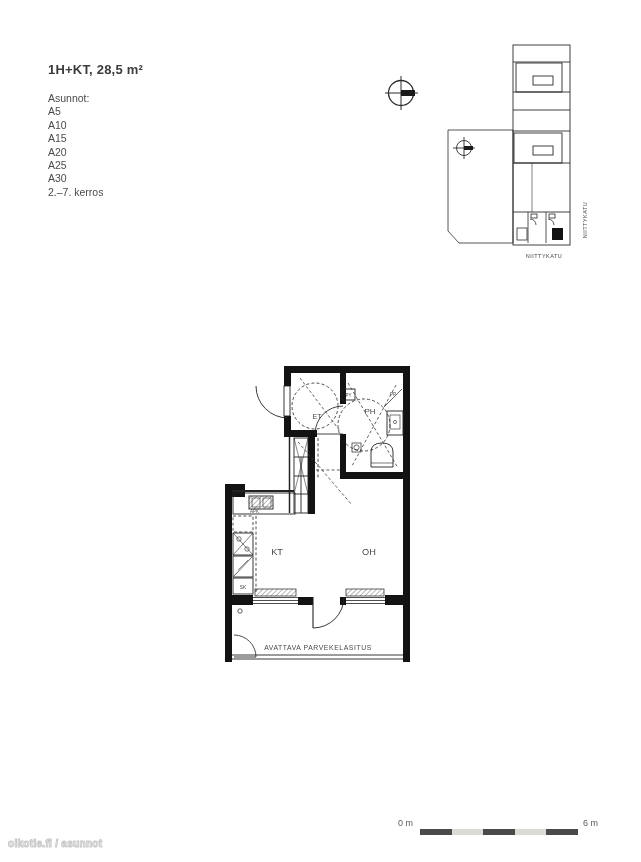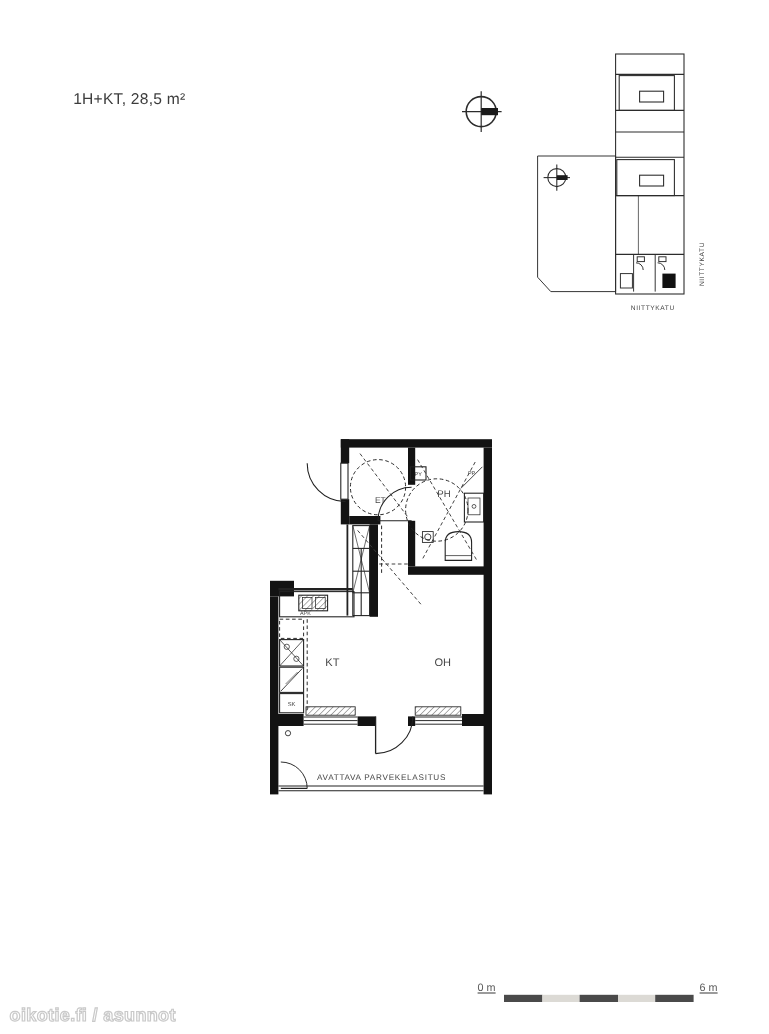--- a/index.html
+++ b/index.html
@@ -1,53 +1,63 @@
 <!DOCTYPE html>
 <html style="--scale-dark: #4a4a4a; --scale-light: #dcdad5;"><head>
 <meta charset="utf-8">
 <style>
   html,body{margin:0;padding:0;background:#fff;}
   .page{
     position:relative;width:641px;height:862px;background:#ffffff;
     font-family:"Liberation Sans", sans-serif;overflow:hidden;
   }
   .title{
-    position:absolute;left:48px;top:62px;margin:13px;
-    font-size:13px;font-weight:normal;color:#3c3c3c;letter-spacing:.2px;
+    position:absolute;left:48px;top:62px;margin:0;
+    font-size:13px;font-weight:bold;color:#3c3c3c;letter-spacing:.2px;
   }
   .apartments{
     position:absolute;left:48px;top:92px;
     font-size:10.5px;color:#4b4b4b;line-height:13.4px;
   }
   .apartments div{white-space:nowrap;}
   .site-plan{position:absolute;left:385px;top:35px;}
   .floor-plan{position:absolute;left:220px;top:360px;}
   svg text{font-family:"Liberation Sans", sans-serif;fill:#474747;}
-  .scale-label{position:absolute;font-size:9px;color:#5a5a5a;text-decoration:underline;}
+  .scale-label{position:absolute;font-size:9px;color:#5a5a5a;}
   .scale-label.start{left:398px;top:818px;}
   .scale-label.end{left:583px;top:818px;}
   .scale-bar{
     position:absolute;left:420px;top:829px;width:158px;height:6px;display:flex;
   }
   .scale-bar .seg{flex:1;}
   .seg.d{background:var(--scale-dark,#4a4a4a);}
   .seg.l{background:var(--scale-light,#dcdad5);}
   .watermark{
     position:absolute;left:8px;top:838px;
-    font-size:15px;font-weight:bold;color:#ffffff;
+    font-size:10px;font-weight:bold;color:#ffffff;
     -webkit-text-stroke:1px #c9c9c9;letter-spacing:.3px;
   }
 </style>
 </head>
 <body>
 
 <div class="page">
 
   <h1 class="title">1H+KT, 28,5 m²</h1>
 
+  <div class="apartments">
+    <div>Asunnot:</div>
+    <div>A5</div>
+    <div>A10</div>
+    <div>A15</div>
+    <div>A20</div>
+    <div>A25</div>
+    <div>A30</div>
+    <div>2.–7. kerros</div>
+  </div>
 
   <svg class="site-plan" width="215" height="230" viewBox="385 35 215 230">
     <g stroke="#2c2c2c" fill="none" stroke-width="1">
 
       <g>
         <circle cx="401" cy="93" r="12.5" stroke-width="1.3"></circle>
         <line x1="384" y1="93" x2="418" y2="93"></line>
         <line x1="401" y1="76" x2="401" y2="110"></line>
         <rect x="401" y="90" width="14" height="6" fill="#1a1a1a" stroke="none"></rect>
       </g>

